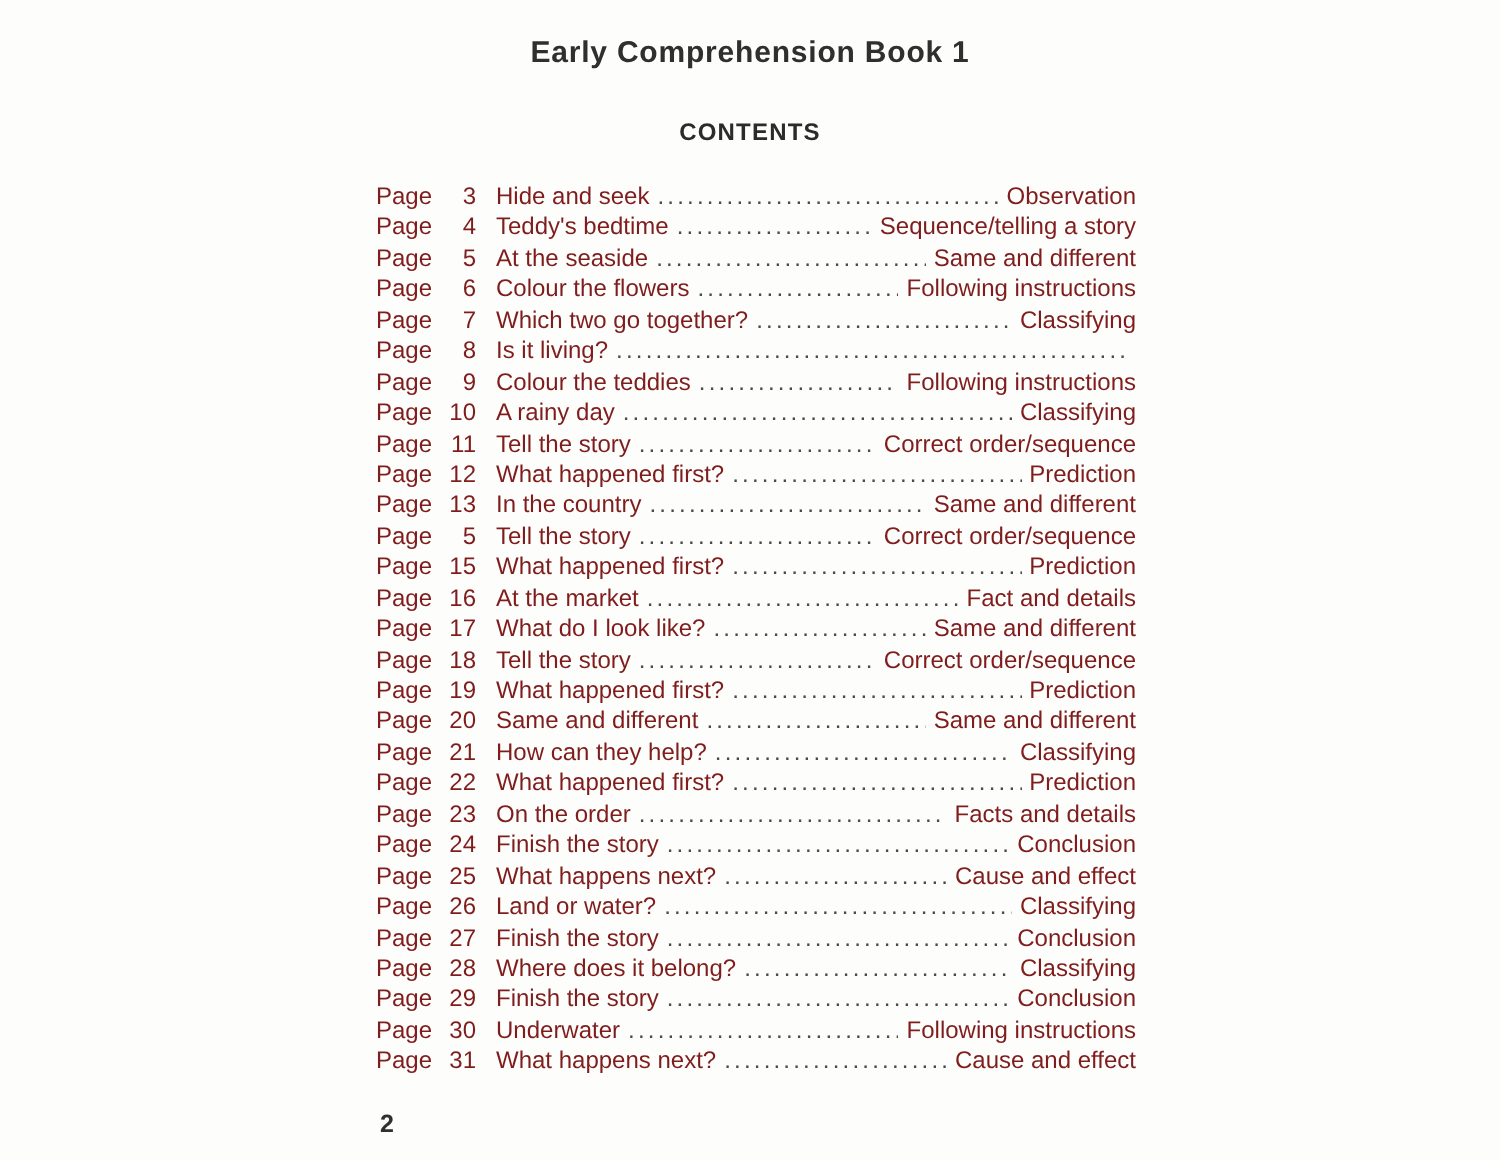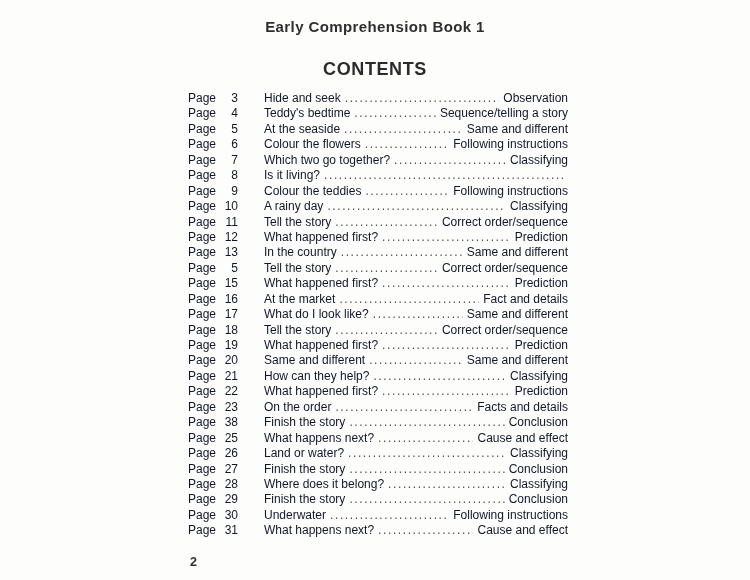--- a/index.html
+++ b/index.html
@@ -32,49 +32,49 @@
     color: #2f2f2f;
     letter-spacing: 0.4px;
   }
   .contents-heading {
     position: absolute;
     top: 59px;
     left: 0;
     right: 0;
     margin: 0;
     text-align: center;
-    font-size: 18px;
+    font-size: 12px;
     font-weight: bold;
     color: #2b2b2b;
     letter-spacing: 0.6px;
   }
   .toc {
     position: absolute;
     top: 91px;
     left: 188px;
     width: 380px;
   }
   .toc-row {
     display: flex;
     align-items: baseline;
     font-size: 12px;
     line-height: 15.45px;
     height: 15.45px;
     white-space: nowrap;
-    color: #0f172a;
+    color: #7f1d1d;
   }
   .page-word {
     flex: 0 0 32px;
   }
   .page-num {
     flex: 0 0 18px;
     text-align: right;
   }
   .entry-title {
-    margin-left: 26px;
+    margin-left: 10px;
   }
   .leader {
     flex: 1 1 8px;
     min-width: 8px;
     overflow: hidden;
     margin: 0 4px;
     color: #4a4a4a;
   }
   .leader::before {
     content: "..........................................................................................................................................................";
@@ -242,21 +242,21 @@
       </div>
       <div class="toc-row">
         <span class="page-word">Page</span>
         <span class="page-num">23</span>
         <span class="entry-title">On the order</span>
         <span class="leader"></span>
         <span class="entry-skill">Facts and details</span>
       </div>
       <div class="toc-row">
         <span class="page-word">Page</span>
-        <span class="page-num">38</span>
+        <span class="page-num">24</span>
         <span class="entry-title">Finish the story</span>
         <span class="leader"></span>
         <span class="entry-skill">Conclusion</span>
       </div>
       <div class="toc-row">
         <span class="page-word">Page</span>
         <span class="page-num">25</span>
         <span class="entry-title">What happens next?</span>
         <span class="leader"></span>
         <span class="entry-skill">Cause and effect</span>

